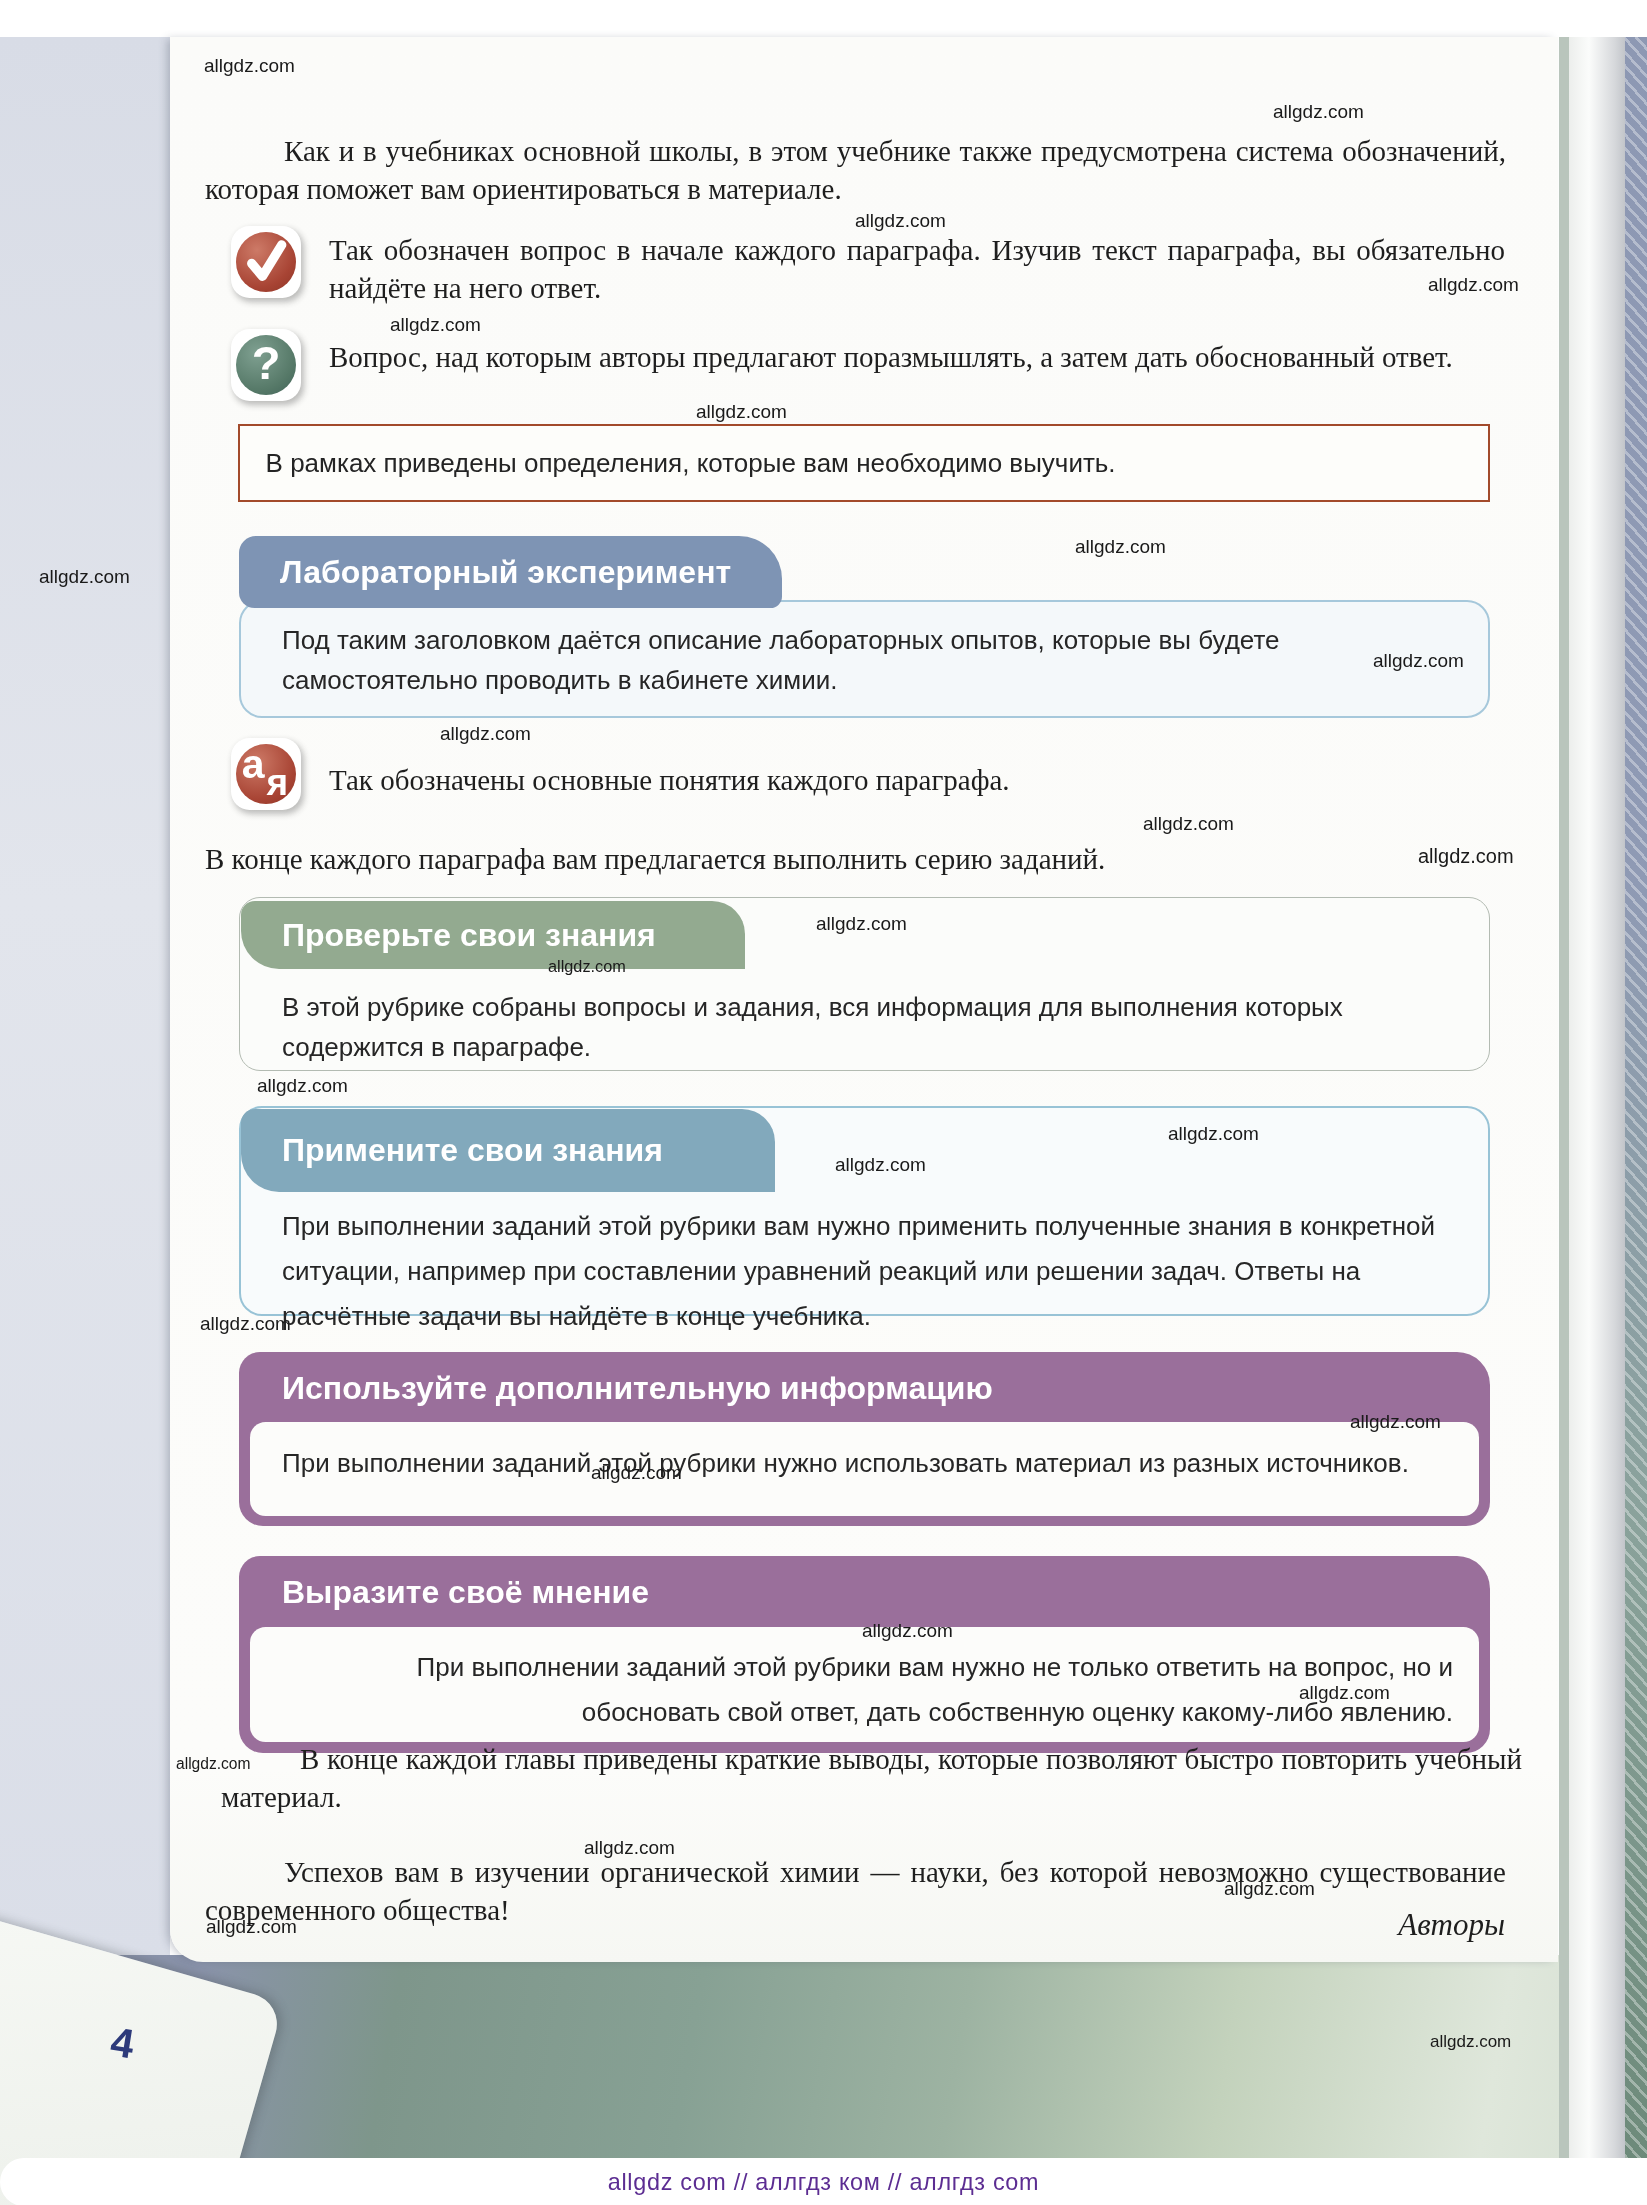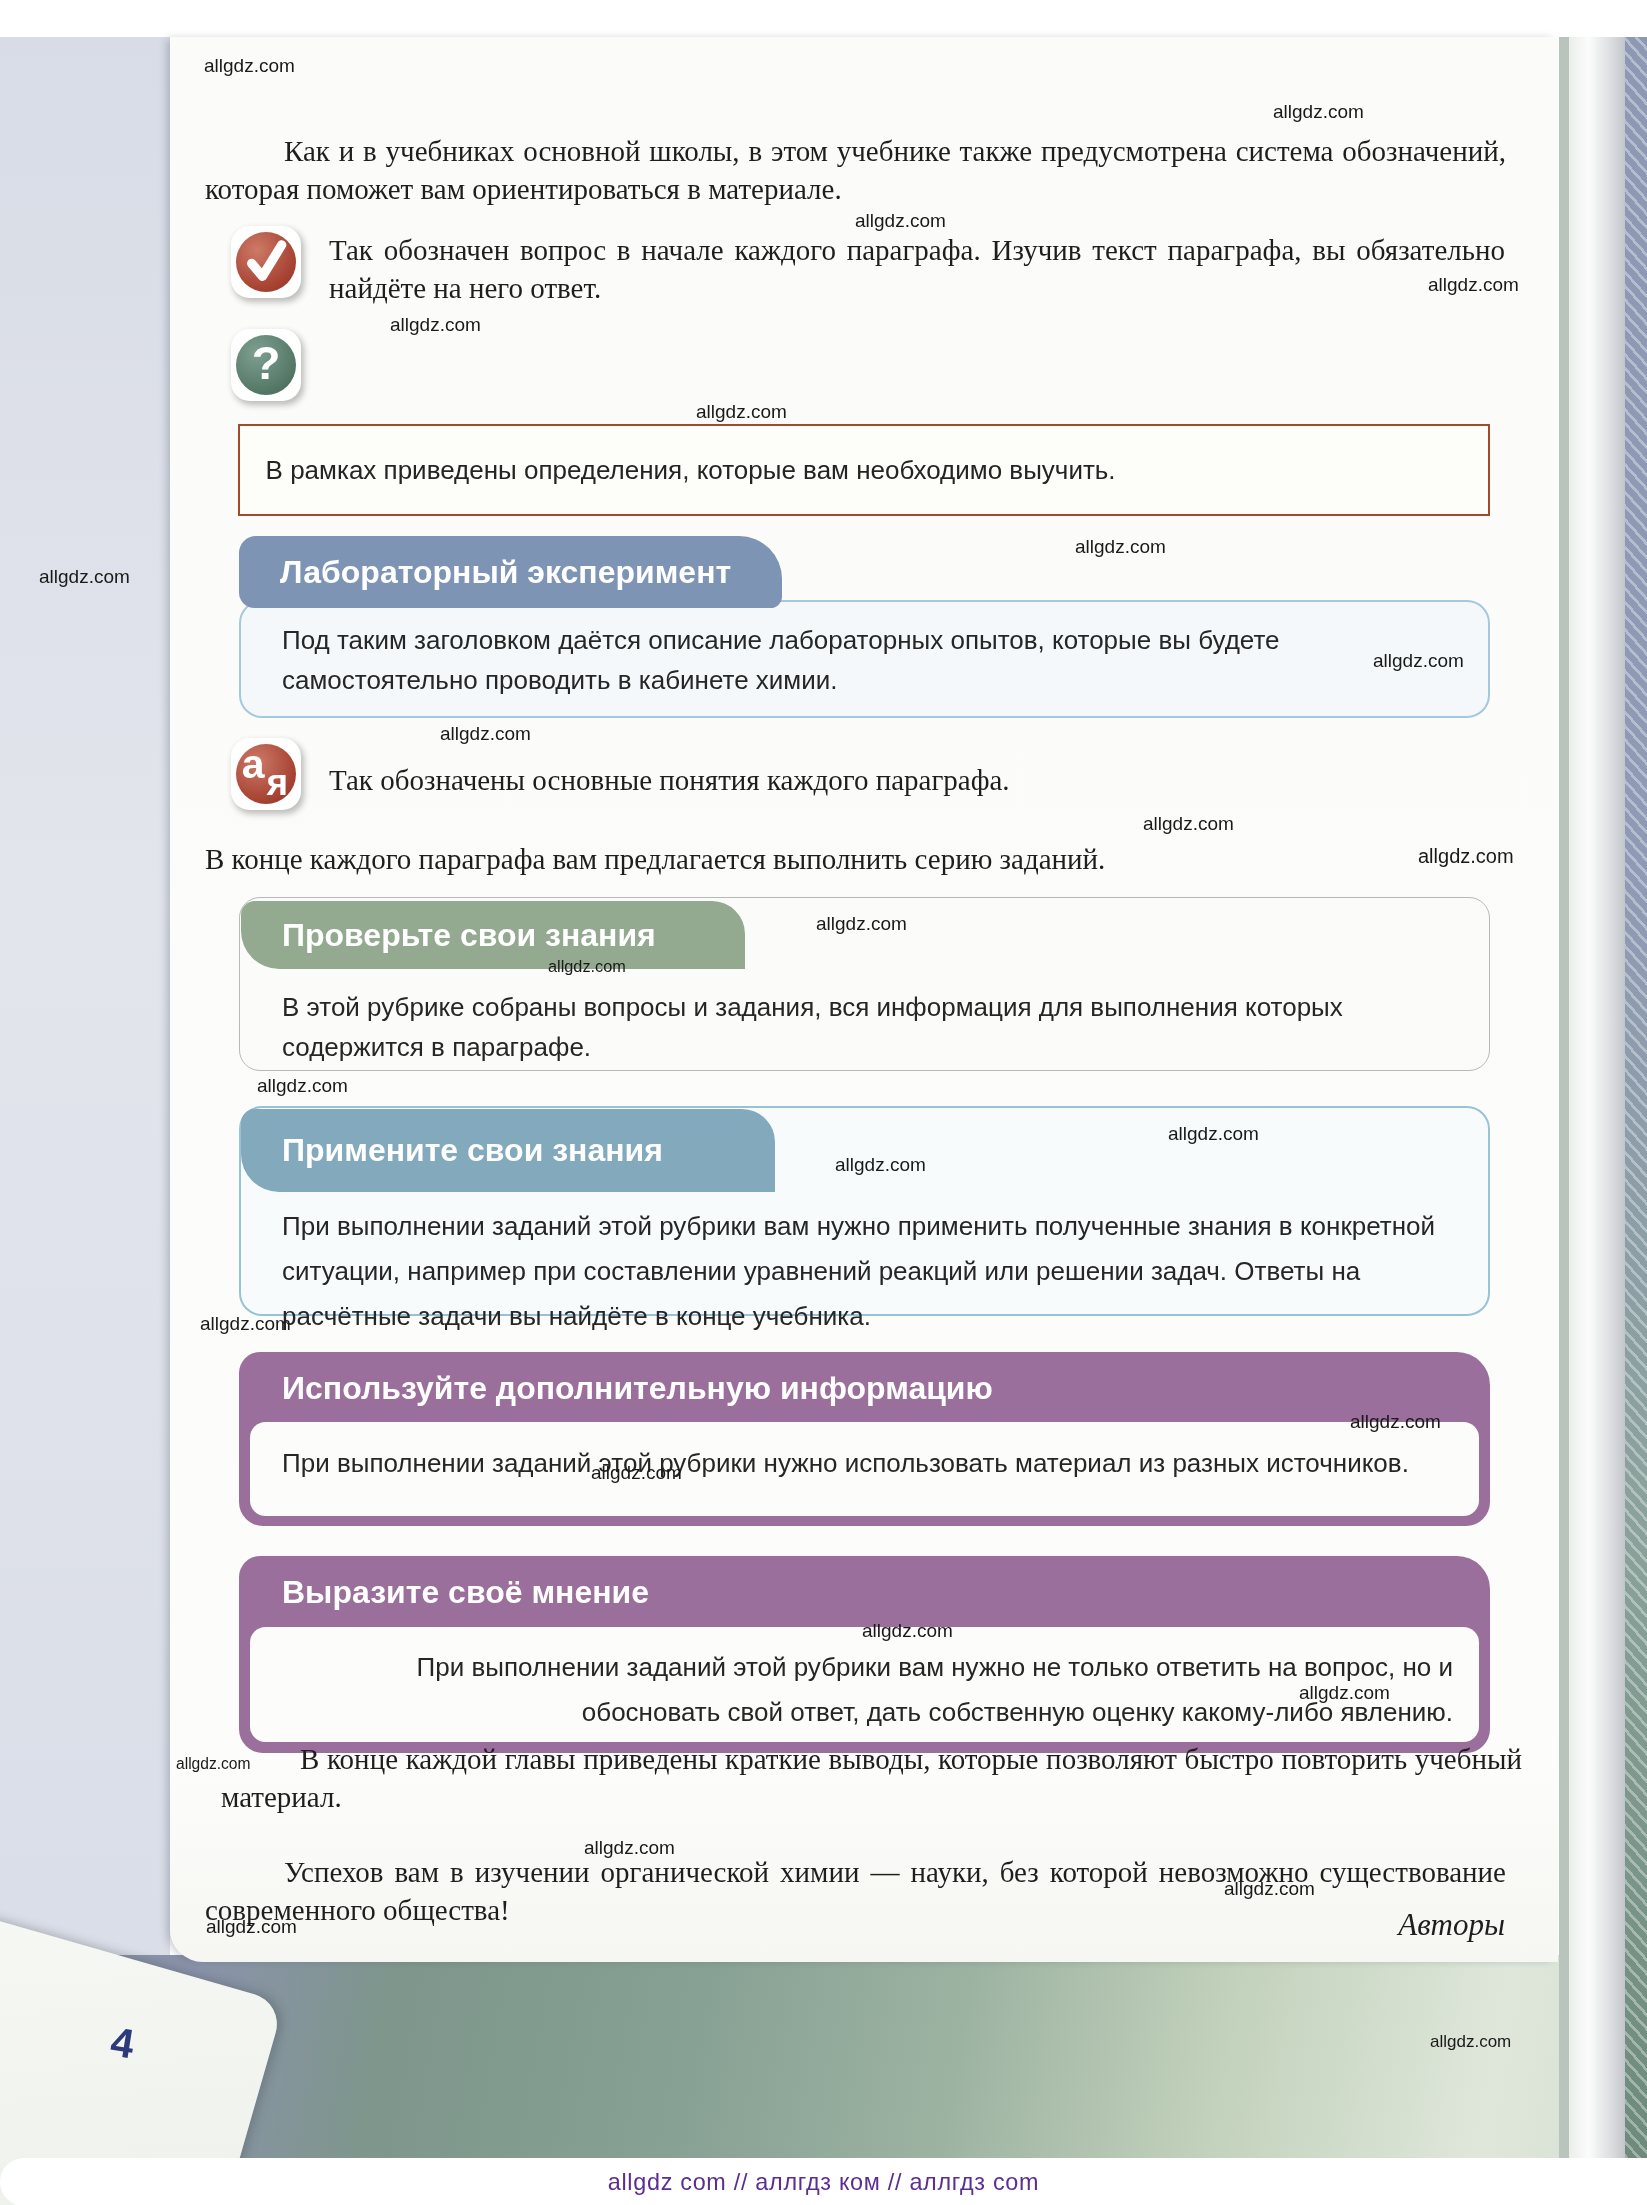--- a/index.html
+++ b/index.html
@@ -44,21 +44,21 @@
   
   .tile{position:absolute;width:70px;height:72px;background:#ffffff;border-radius:18.5px;box-shadow:2.1px 3.5px 6.4px rgba(40,40,40,.30);z-index:4;}
   .circ{position:absolute;left:5px;top:5.7px;width:60px;height:60px;border-radius:50%;}
   .circ-red{background:radial-gradient(circle at 35% 30%,#cd7a67,#a84434 65%,#8c3425 100%);}
   .circ-green{background:radial-gradient(circle at 35% 30%,#7fa091,#567968 65%,#406257 100%);}
   .qmark{position:absolute;left:0;top:0.7px;width:100%;text-align:center;font-size:47px;font-weight:bold;color:#fff;}
   .ltr-a{position:absolute;left:5.7px;top:-2.8px;font-size:41px;font-weight:bold;color:#fff;}
   .ltr-ya{position:absolute;left:30.5px;top:18.5px;font-size:37px;font-weight:bold;color:#fff;}
 
   
-  .defbox{position:absolute;left:238px;top:424px;width:1252px;height:92px;border:2.8px solid #a24a2b;background:#fdfdfa;
+  .defbox{position:absolute;left:238px;top:424px;width:1252px;height:78px;border:2.8px solid #a24a2b;background:#fdfdfa;
     display:flex;align-items:center;box-sizing:border-box;z-index:4;}
   .defbox span{font-size:26px;color:#242424;padding-left:25.6px;}
 
   
   .tab{position:absolute;display:flex;align-items:center;color:#ffffff;font-weight:bold;font-size:32px;padding-left:41px;box-sizing:border-box;z-index:4;white-space:nowrap;}
   .tab-lab{left:239px;top:536px;width:543px;height:72px;background:#7e94b4;border-radius:17px 43px 11.4px 15.6px;}
   .tab-check{left:241px;top:901px;width:504px;height:68px;background:#93aa90;border-radius:14px 33px 0 38px;}
   .tab-apply{left:241px;top:1109px;width:534px;height:83px;background:#82a9bc;border-radius:14px 33px 0 38px;}
 
   .bbox{position:absolute;box-sizing:border-box;z-index:2;}
@@ -105,20 +105,21 @@
       </svg>
     </div>
   </div>
   <div class="ser" style="left:329px;top:231px;width:1176px;">Так обозначен вопрос в начале каждого параграфа. Изучив текст параграфа, вы обязательно найдёте на него ответ.</div>
 
   <div class="tile" style="left:231px;top:329px;">
     <div class="circ circ-green">
       <span class="qmark">?</span>
     </div>
   </div>
+  <div class="ser" style="left:329px;top:338px;width:1176px;">Вопрос, над которым авторы предлагают поразмышлять, а затем дать обоснованный ответ.</div>
 
   <div class="defbox">
     <span>В рамках приведены определения, которые вам необходимо выучить.</span>
   </div>
 
   <div class="bbox box-lab"></div>
   <div class="tab tab-lab">
     <span>Лабораторный эксперимент</span>
   </div>
   <div class="rub-text t-lab">Под таким заголовком даётся описание лабораторных опытов, которые вы будете самостоятельно проводить в кабинете химии.</div>

